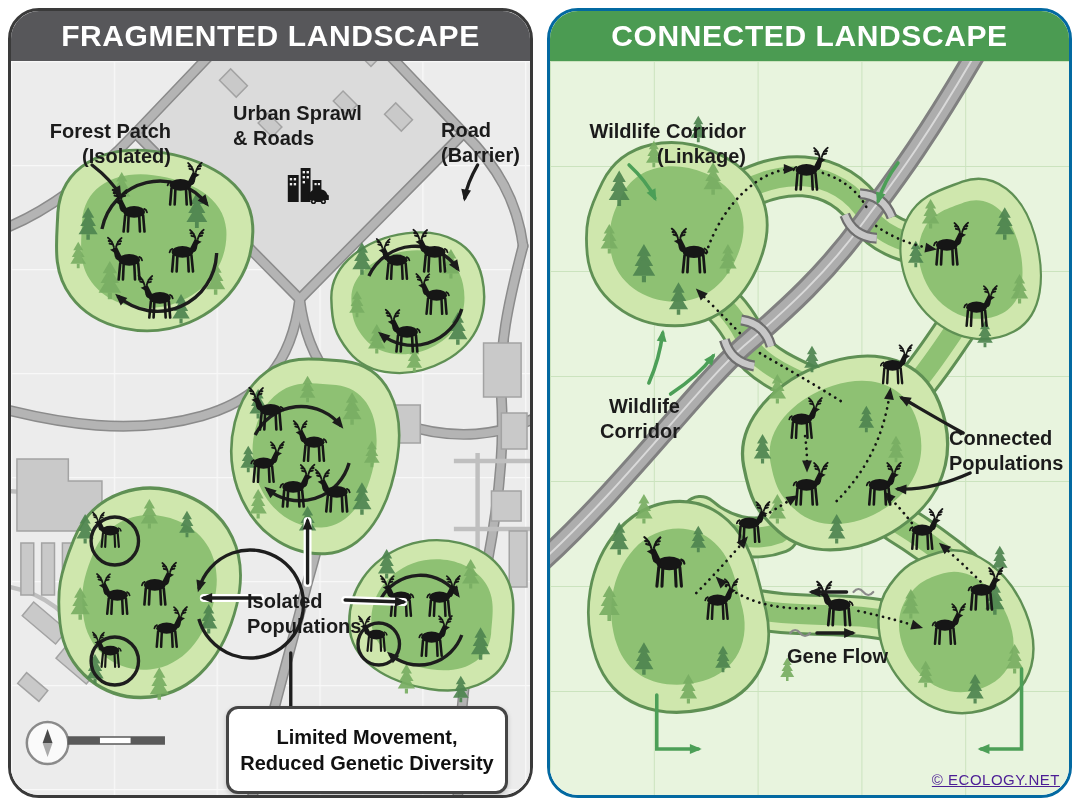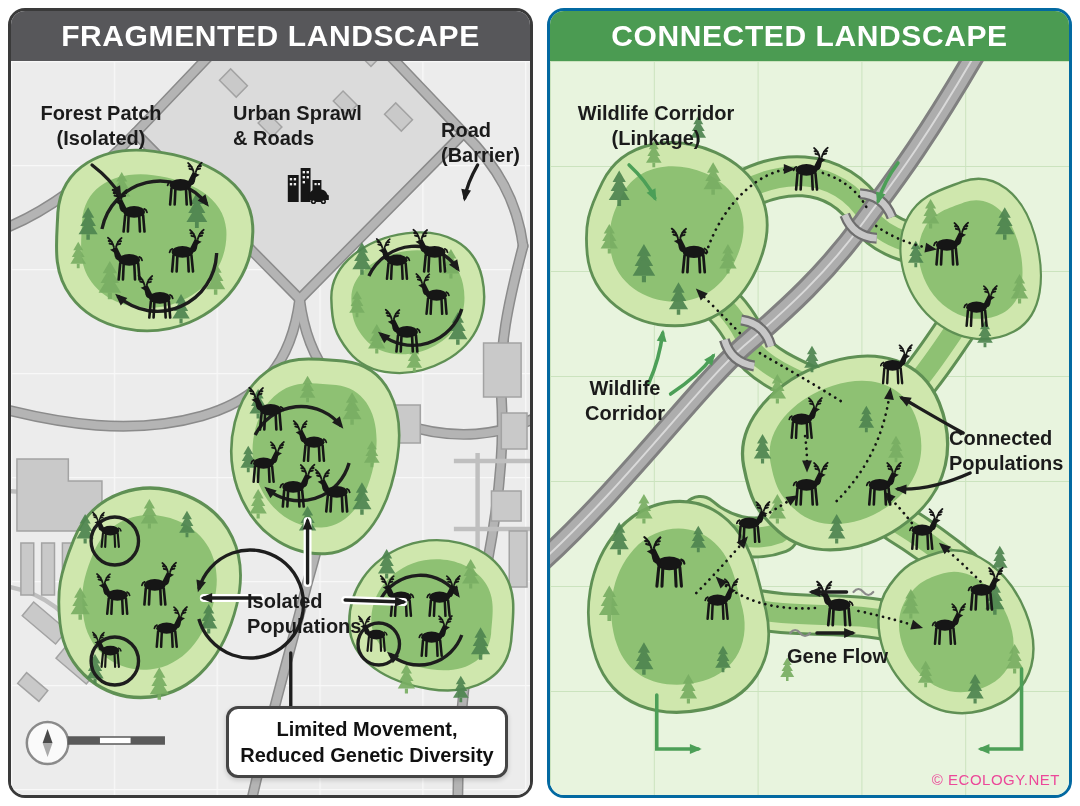--- a/index.html
+++ b/index.html
@@ -1,34 +1,34 @@
 <!DOCTYPE html>
 <html><head>
 <meta charset="utf-8">
 <style>
   html,body{margin:0;padding:0;background:#fff;}
   .canvas{position:relative;width:1080px;height:806px;background:#fff;overflow:hidden;
           font-family:"Liberation Sans",sans-serif;}
-  .panel{position:absolute;top:8px;width:525px;height:790px;border-radius:17px;
+  .panel{position:absolute;top:8px;width:525px;height:790px;border-radius:31px;
          overflow:hidden;box-sizing:border-box;}
   .panel.left{left:8px;border:3px solid #3A3A3A;}
   .panel.right{left:547px;border:3px solid #0369a1;}
   .hdr{height:50px;display:flex;align-items:center;justify-content:center;
        font-weight:bold;font-size:30px;color:#fff;letter-spacing:.6px;}
   .hdr.gray{background:#57575A;}
   .hdr.green{background:#4B9B52;}
   .map{position:relative;width:100%;height:737px;}
   .map svg.art{position:absolute;left:0;top:0;width:100%;height:100%;}
   .lbl{position:absolute;font-weight:bold;font-size:20px;line-height:1.26;color:#1B1B1B;
        white-space:pre-line;}
-  .ta-l{text-align:center;}
+  .ta-l{text-align:right;margin-top:18px;}
   .callout{position:absolute;background:#fff;border:3px solid #454545;border-radius:12px;
            font-weight:bold;font-size:20px;line-height:1.3;text-align:center;color:#111;
-           padding:7px 10px;white-space:pre-line;box-shadow:0 2px 5px rgba(0,0,0,.18);}
-  .credit{position:absolute;font-size:15px;color:#ec4899;letter-spacing:.5px;text-align:right;}
+           padding:15px 10px;white-space:pre-line;box-shadow:0 2px 5px rgba(0,0,0,.18);}
+  .credit{position:absolute;font-size:15px;color:#4c1d95;letter-spacing:.5px;text-align:right;text-decoration:underline;}
   
   .po{fill:#CFE7AD;stroke:#5F9054;stroke-width:3;vector-effect:non-scaling-stroke;}
   .pi{fill:#8EC173;}
   .td{fill:#4E8550;opacity:.92;}
   .tl{fill:#79AE63;opacity:.92;}
   .rd-c{stroke:#8B8B8B;stroke-width:11;fill:none;stroke-linecap:round;}
   .rd-f{stroke:#B4B4B4;stroke-width:8;fill:none;stroke-linecap:round;}
   .rd-m{stroke:#BFBFBF;stroke-width:4.5;fill:none;}
   .bld{fill:#C9C9C9;stroke:#A3A3A3;stroke-width:1.5;}
   .circ{stroke:#1D1D1D;stroke-width:3.4;fill:none;}

